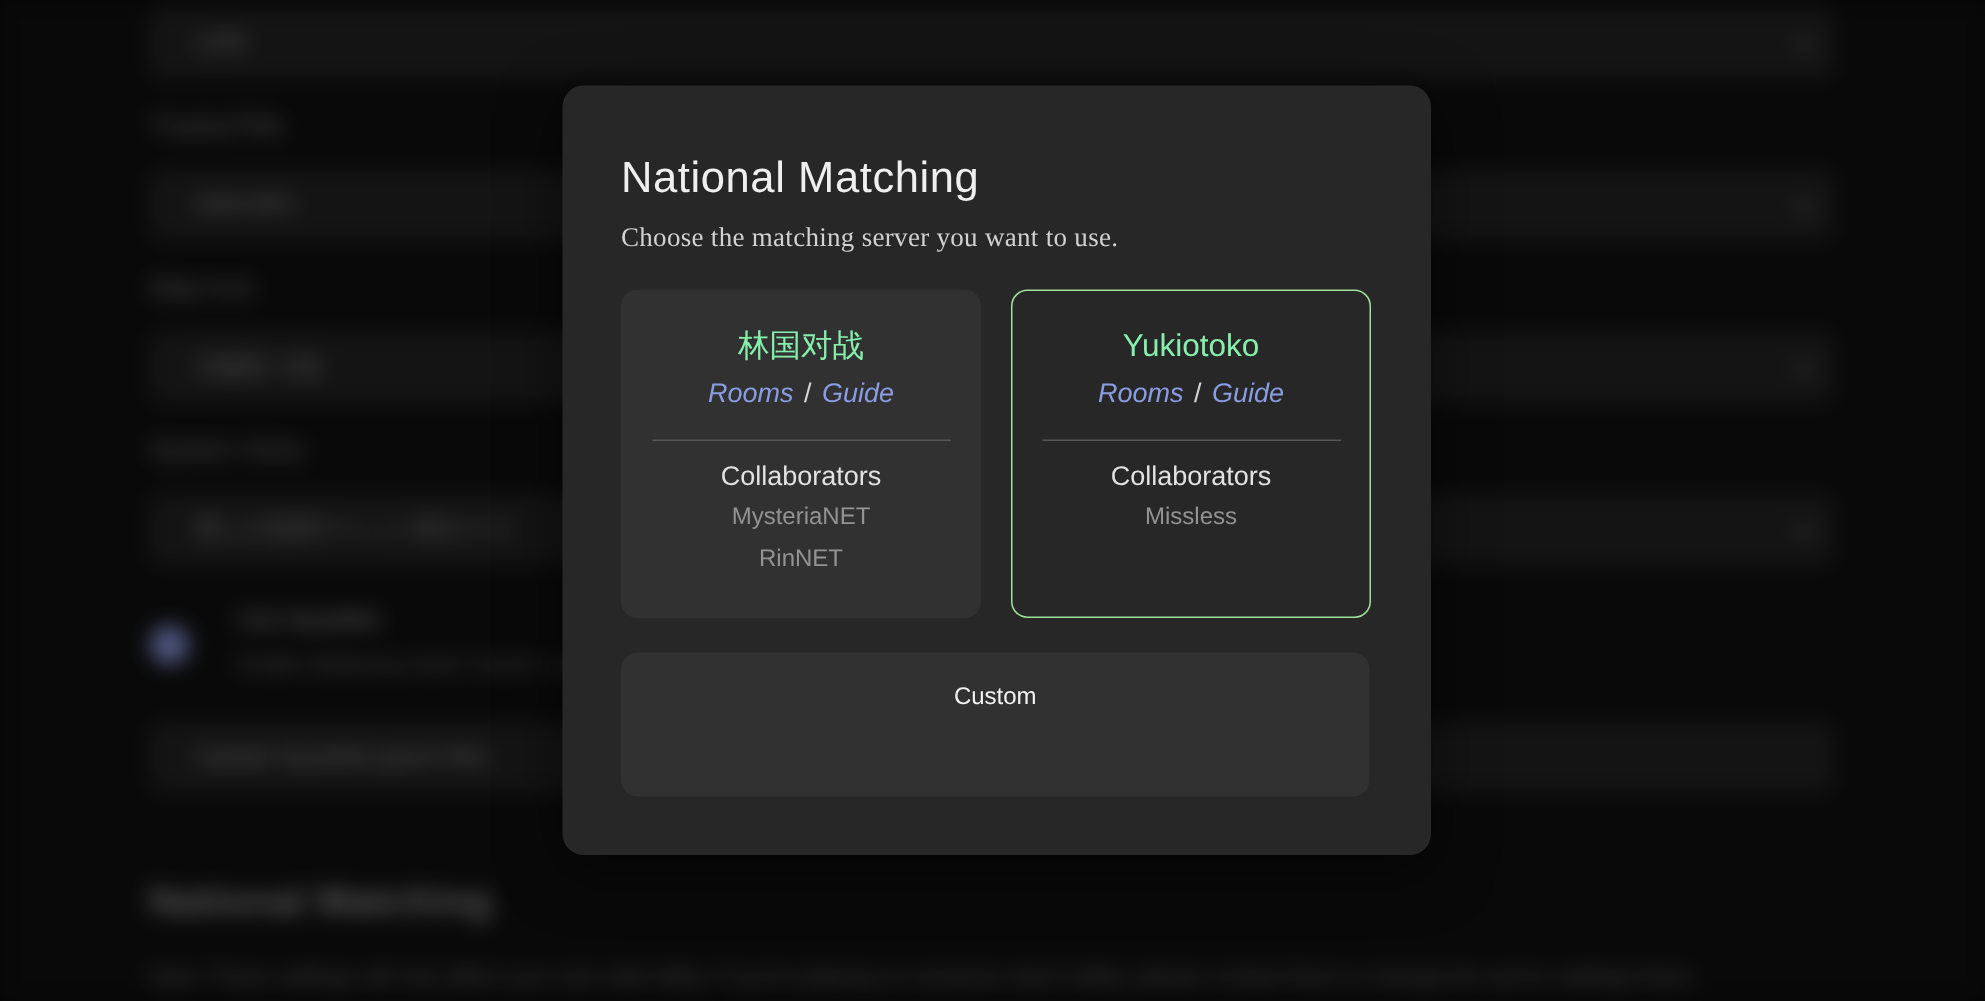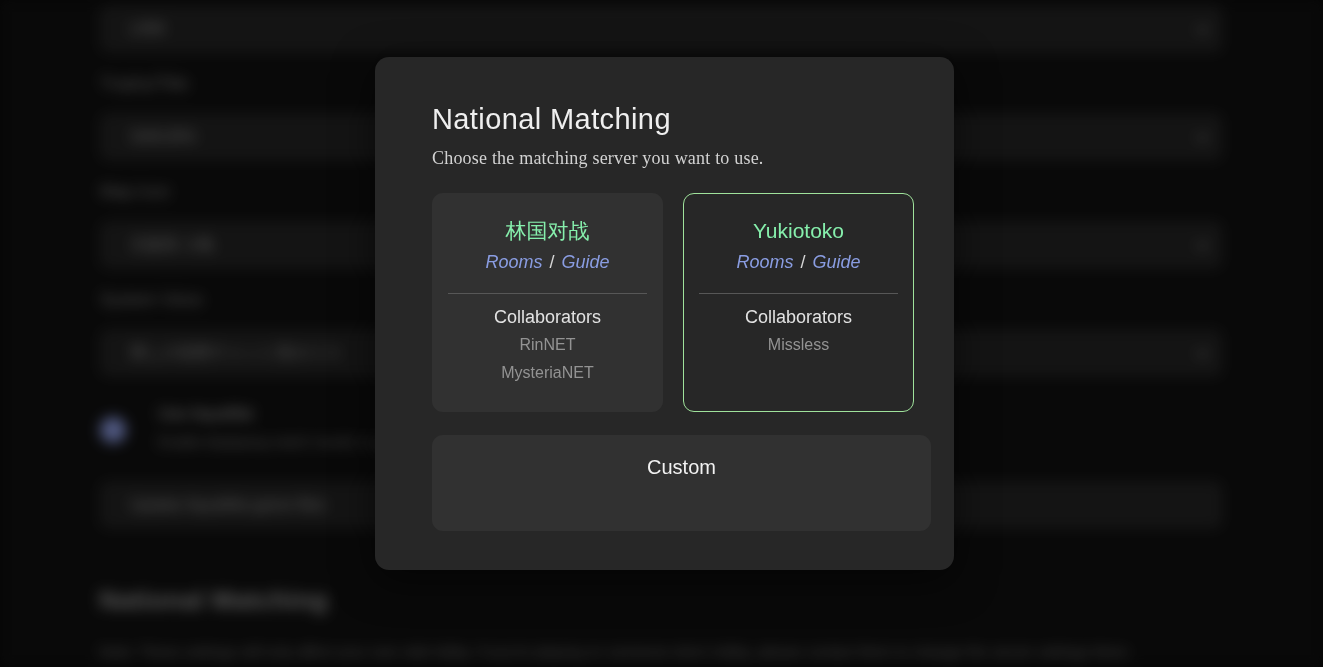--- a/index.html
+++ b/index.html
@@ -23,38 +23,38 @@
   .bg-check-label{position:absolute;left:158px;top:405px;color:#b5b5b5;font-size:16px;}
   .bg-check-desc{position:absolute;left:158px;top:434px;color:#7d7d7d;font-size:14px;}
   .bg-heading{position:absolute;left:99px;top:585px;color:#9a9a9a;font-size:26px;font-weight:700;
     letter-spacing:.3px;}
   .bg-note{position:absolute;left:99px;top:641px;width:1090px;color:#7a7a7a;font-size:15px;
     line-height:22px;}
   
   .overlay{position:absolute;inset:0;background:rgba(0,0,0,0.42);}
   
   .modal{position:absolute;left:375px;top:57px;width:579px;height:513px;background:#272727;
-    border-radius:14px;box-shadow:0 10px 40px rgba(0,0,0,.55);padding:46px 40px 40px 57px;
+    border-radius:14px;box-shadow:0 10px 40px rgba(0,0,0,.55);padding:46px 40px 40px 39px;
     color:#ececec;}
   .modal-title{font-size:29px;font-weight:500;letter-spacing:.4px;color:#efefef;}
   .modal-subtitle{margin-top:12px;font-size:18px;color:#d2d2d2;letter-spacing:.2px;font-family:Liberation Serif, serif;}
   .server-row{margin-top:24px;display:flex;gap:20px;}
   .server-card{width:240px;height:219px;background:#313131;border:1.5px solid transparent;
     border-radius:11px;text-align:center;padding-top:23px;cursor:pointer;}
   .server-card.selected{background:transparent;border-color:var(--accent-green,#9fe29b);}
   .server-name{font-size:21px;color:#86efac;line-height:28px;}
   .server-links{margin-top:4px;font-size:18px;line-height:26px;}
   .server-links a{color:var(--link-blue,#8a9de2);text-decoration:none;font-style:italic;}
   .server-links .sep{color:#d6d6d6;padding:0 2px;}
   .card-divider{width:199px;height:1px;background:#575757;margin:18px auto 0;}
   .collab-title{margin-top:13px;font-size:18px;color:#e2e2e2;}
   .collab-name{margin-top:6px;font-size:16px;color:#939393;line-height:22px;}
   .custom-card{margin-top:23px;width:499px;height:96px;background:#313131;border-radius:11px;
     text-align:center;padding-top:21px;cursor:pointer;}
-  .custom-title{font-size:20px;color:#f2f2f2;}
+  .custom-title{font-size:16px;color:#f2f2f2;}
   .custom-subtitle{margin-top:9px;font-size:17px;color:#929292;}
 </style>
 </head>
 <body>
 
 <div class="bg-page">
   <div class="bg-input" style="top:5px">
     <span class="val">LINK</span>
     <span class="chevron"></span>
   </div>
@@ -92,22 +92,22 @@
   <div class="server-row">
     <div class="server-card">
       <div class="server-name">林国对战</div>
       <div class="server-links">
         <a href="#">Rooms</a>
         <span class="sep">/</span>
         <a href="#">Guide</a>
       </div>
       <div class="card-divider"></div>
       <div class="collab-title">Collaborators</div>
+      <div class="collab-name">MysteriaNET</div>
       <div class="collab-name">RinNET</div>
-      <div class="collab-name">MysteriaNET</div>
     </div>
 
     <div class="server-card selected">
       <div class="server-name">Yukiotoko</div>
       <div class="server-links">
         <a href="#">Rooms</a>
         <span class="sep">/</span>
         <a href="#">Guide</a>
       </div>
       <div class="card-divider"></div>

